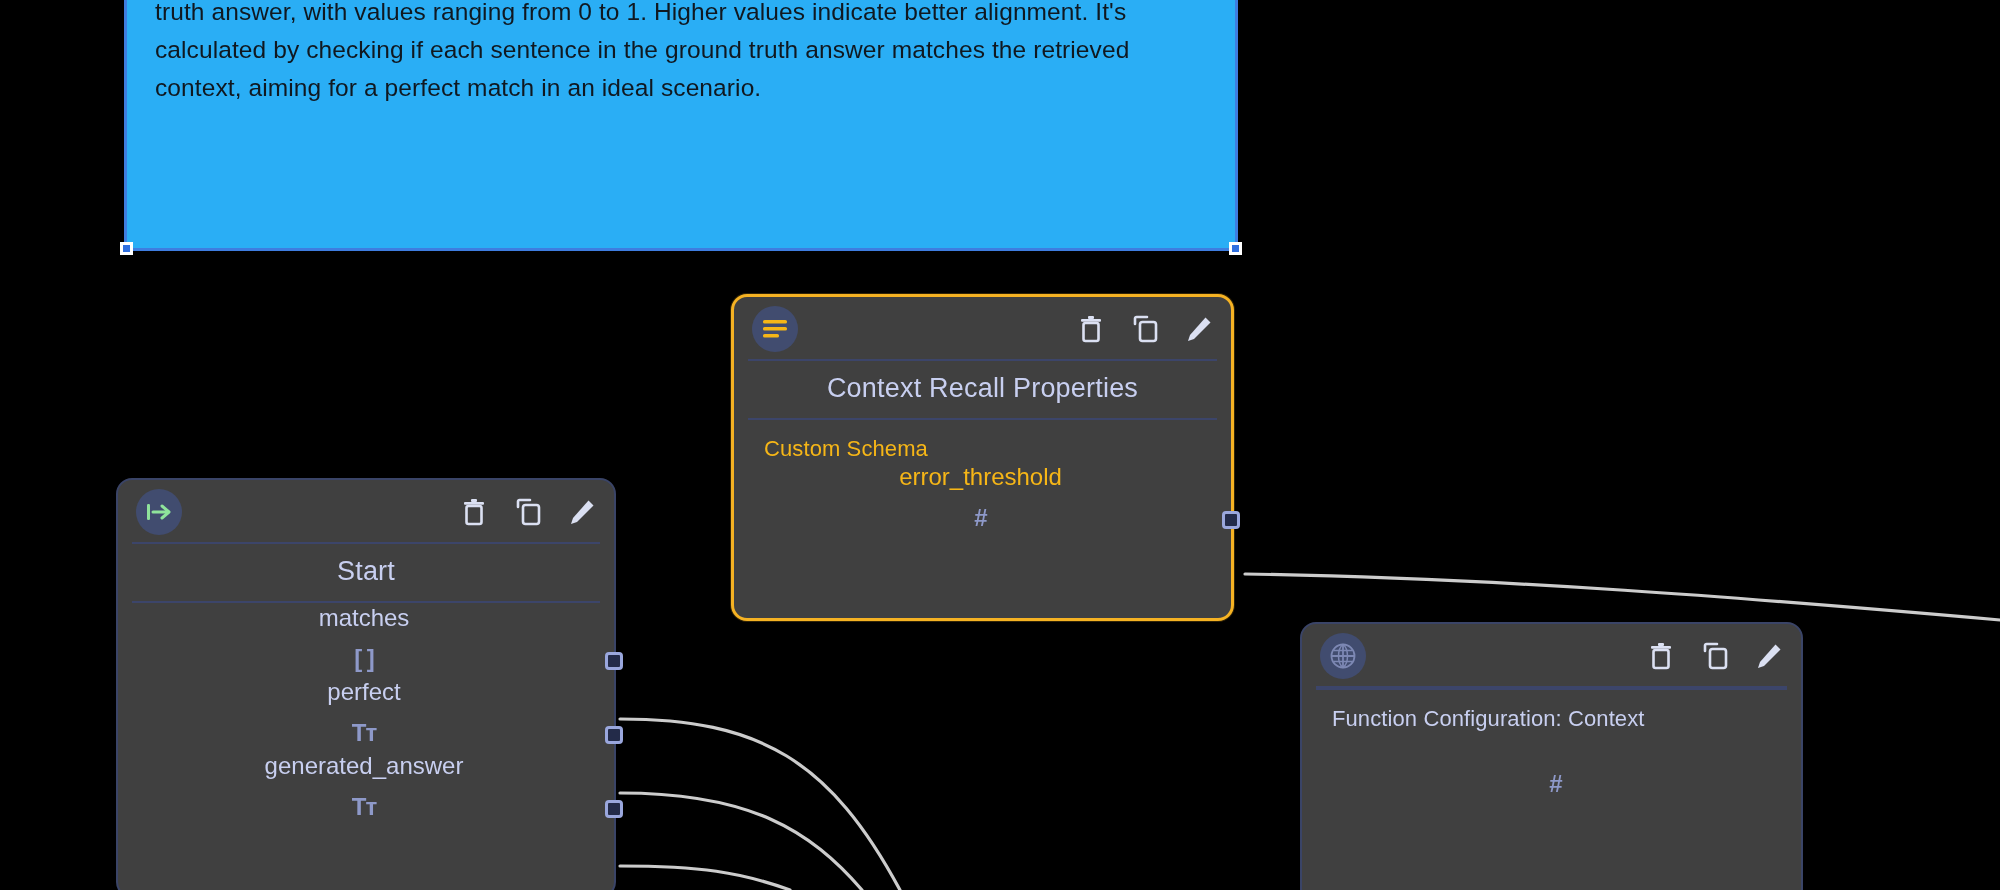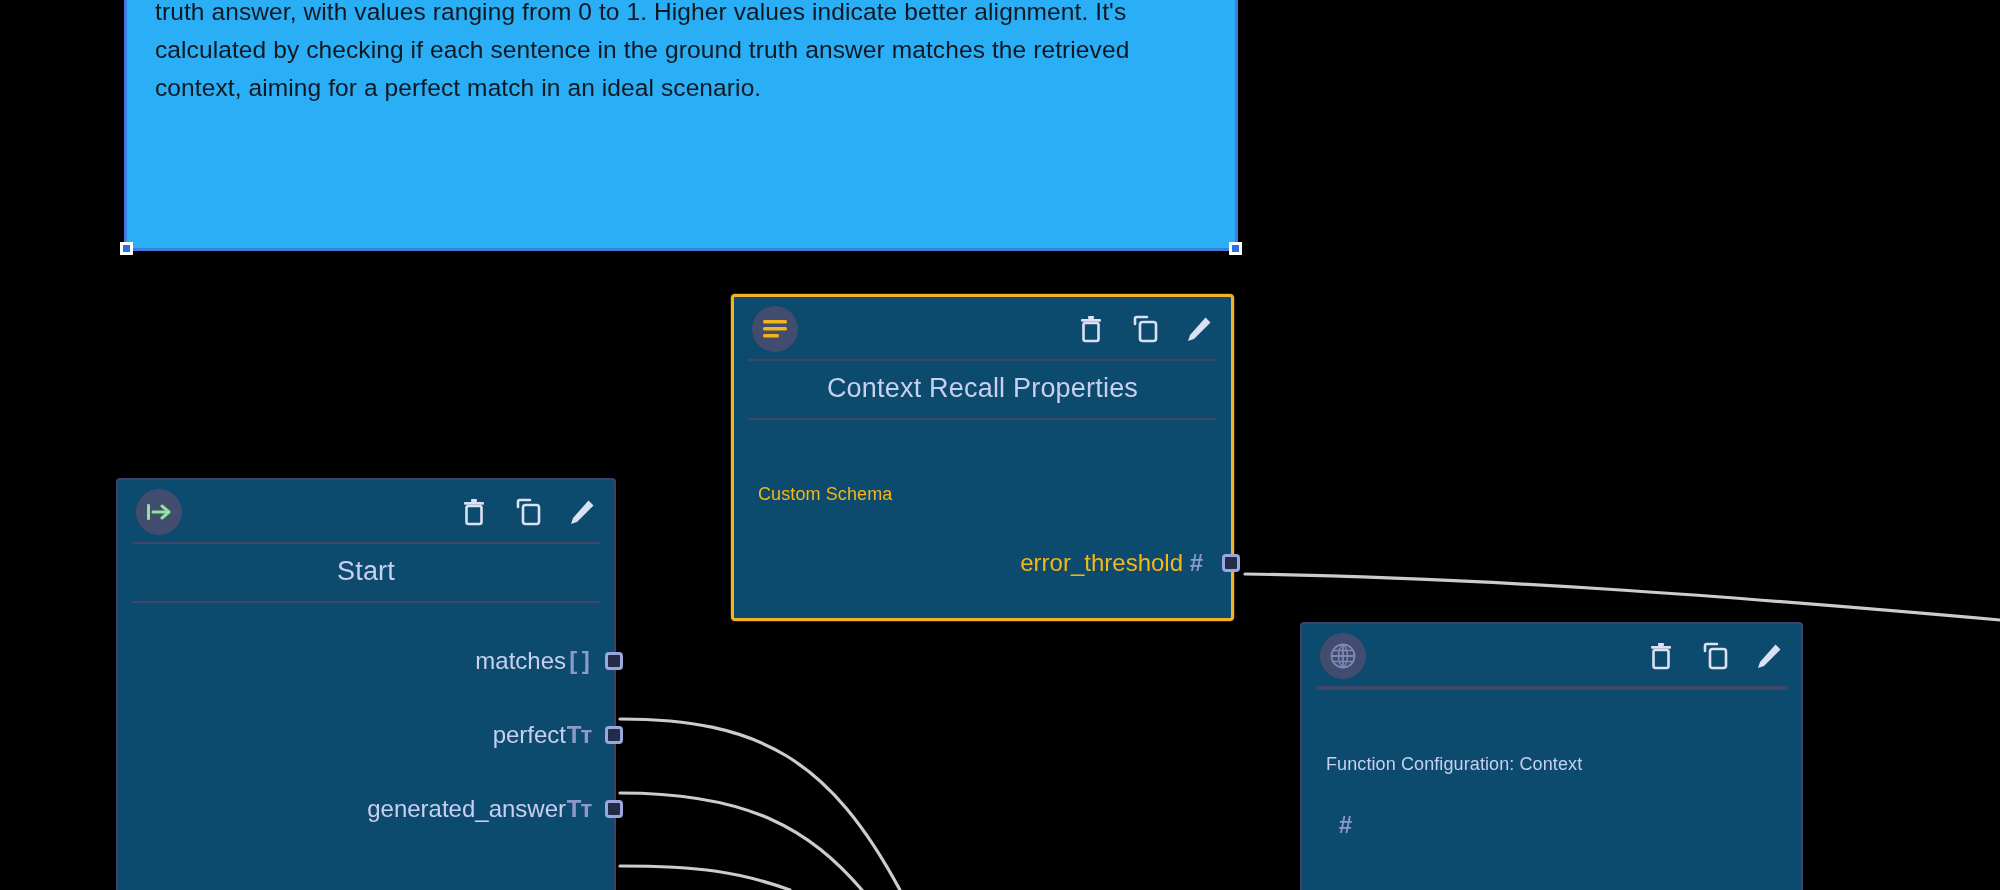--- a/index.html
+++ b/index.html
@@ -70,23 +70,23 @@
     height: 100%;
     background: #2f6fe0;
   }
   .rh-bl { left: -7px; bottom: -7px; }
   .rh-br { right: -7px; bottom: -7px; }
 
   
   .node {
     position: absolute;
     box-sizing: border-box;
-    background: #0c4a6e;
+    background: #404040;
     border: 2px solid #3a4467;
-    border-radius: 4px;
+    border-radius: 16px;
     z-index: 4;
     color: #c4cbec;
   }
   .node.selected {
     border: 3px solid #f5b223;
     box-shadow: 0 0 0 1px rgba(245,178,35,.2);
   }
   .node-header {
     display: flex;
     align-items: center;
@@ -124,37 +124,38 @@
     margin: 0 14px;
   }
   .node-title {
     text-align: center;
     font-size: 27px;
     color: #c8cff0;
     padding: 12px 10px 14px 10px;
     letter-spacing: .2px;
   }
   .node-section-label {
-    font-size: 18px;
-    padding: 16px 0 6px 24px;
+    font-size: 22px;
+    padding: 16px 0 6px 30px;
     color: #c8cff0;
     letter-spacing: .1px;
-    margin-top: 48px;
   }
   .node-section-label.accent { color: #f6b617; }
 
   
   .port-row {
     position: relative;
     display: flex;
     align-items: center;
     justify-content: flex-end;
+    gap: 13px;
     padding: 10px 22px 10px 18px;
     height: 44px;
     box-sizing: border-box;
+    flex-direction: column;
   }
   .port-label {
     font-size: 24px;
     color: #c8cff0;
     white-space: nowrap;
   }
   .port-label.accent { color: #f6b617; }
   .port-type {
     font-size: 24px;
     color: #8e99c9;

